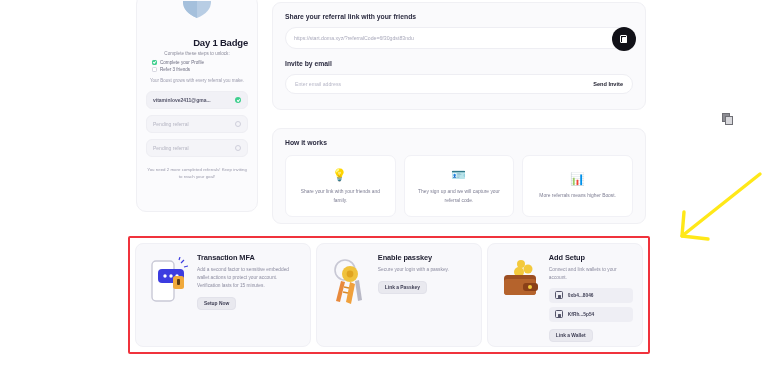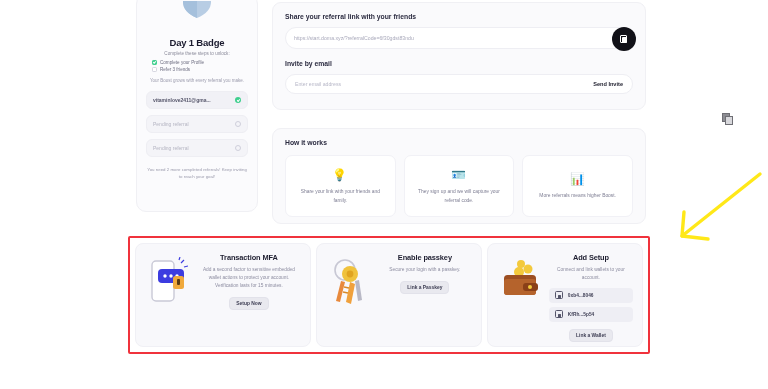--- a/index.html
+++ b/index.html
@@ -13,21 +13,21 @@
 
   
   .badge-card {
     position: absolute; left: 136px; top: -6px; width: 122px; height: 218px;
     background: #fbfbfd; border-radius: 10px; border: 1px solid #f0f0f4;
     padding: 6px 9px 8px 9px;
   }
   .shield-wrap { display:flex; justify-content:center; height: 26px; overflow:hidden; }
   .shield { width: 34px; height: 34px; margin-top:-12px; }
   .badge-title {
-    text-align:center; font-size: 9.5px; font-weight: bold; color:#1a1a2e;
+    text-align:right; font-size: 9.5px; font-weight: bold; color:#1a1a2e;
     margin-top: 10px; letter-spacing: -0.2px;
   }
   .badge-sub { text-align:center; font-size:4.6px; color:#8a8a9a; margin-top:3px; }
   .steps { margin-top:4px; padding-left: 6px; }
   .step { display:flex; align-items:center; gap:3px; margin-top:2px; }
   .chk {
     width:5px; height:5px; border-radius:1.2px; border:0.7px solid #d6d6e0;
     background:#fff; flex:none; display:flex; align-items:center; justify-content:center;
   }
   .chk.done { background:#3ecf8e; border-color:#3ecf8e; }
@@ -87,21 +87,21 @@
     display:flex; flex-direction:column; align-items:center; justify-content:center; padding:4px 8px;
   }
   .how-ic { height:16px; display:flex; align-items:center; justify-content:center; font-size:12px; }
   .how-txt { font-size:4.9px; color:#7d7d92; text-align:center; line-height:1.65; margin-top:5px; }
 
   
   .red-box {
     position:absolute; left:128px; top:236px; width:522px; height:118px;
     border:2px solid #f0323c; border-radius:2px;
   }
-  .sec-row { position:absolute; left:131px; top:239px; width:516px; height:112px; display:flex; gap:5px; padding:4px;text-align:center; }
+  .sec-row { position:absolute; left:131px; top:239px; width:516px; height:112px; display:flex; gap:5px; padding:4px; }
   .sec-card {
     background:#f8f8fb; border:1px solid #f0f0f5; border-radius:8px;
     display:flex; gap:6px; padding:9px 9px; position:relative;
   }
   .sec-card.c1 { width:178px; }
   .sec-card.c2 { width:168px; }
   .sec-card.c3 { width:158px; }
   .sec-art { width:46px; flex:none; display:flex; align-items:flex-start; justify-content:center; padding-top:4px; }
   .sec-body { flex:1; min-width:0; }
   .sec-title { font-size:7.4px; font-weight:bold; color:#1e1e30; letter-spacing:-0.1px; }

